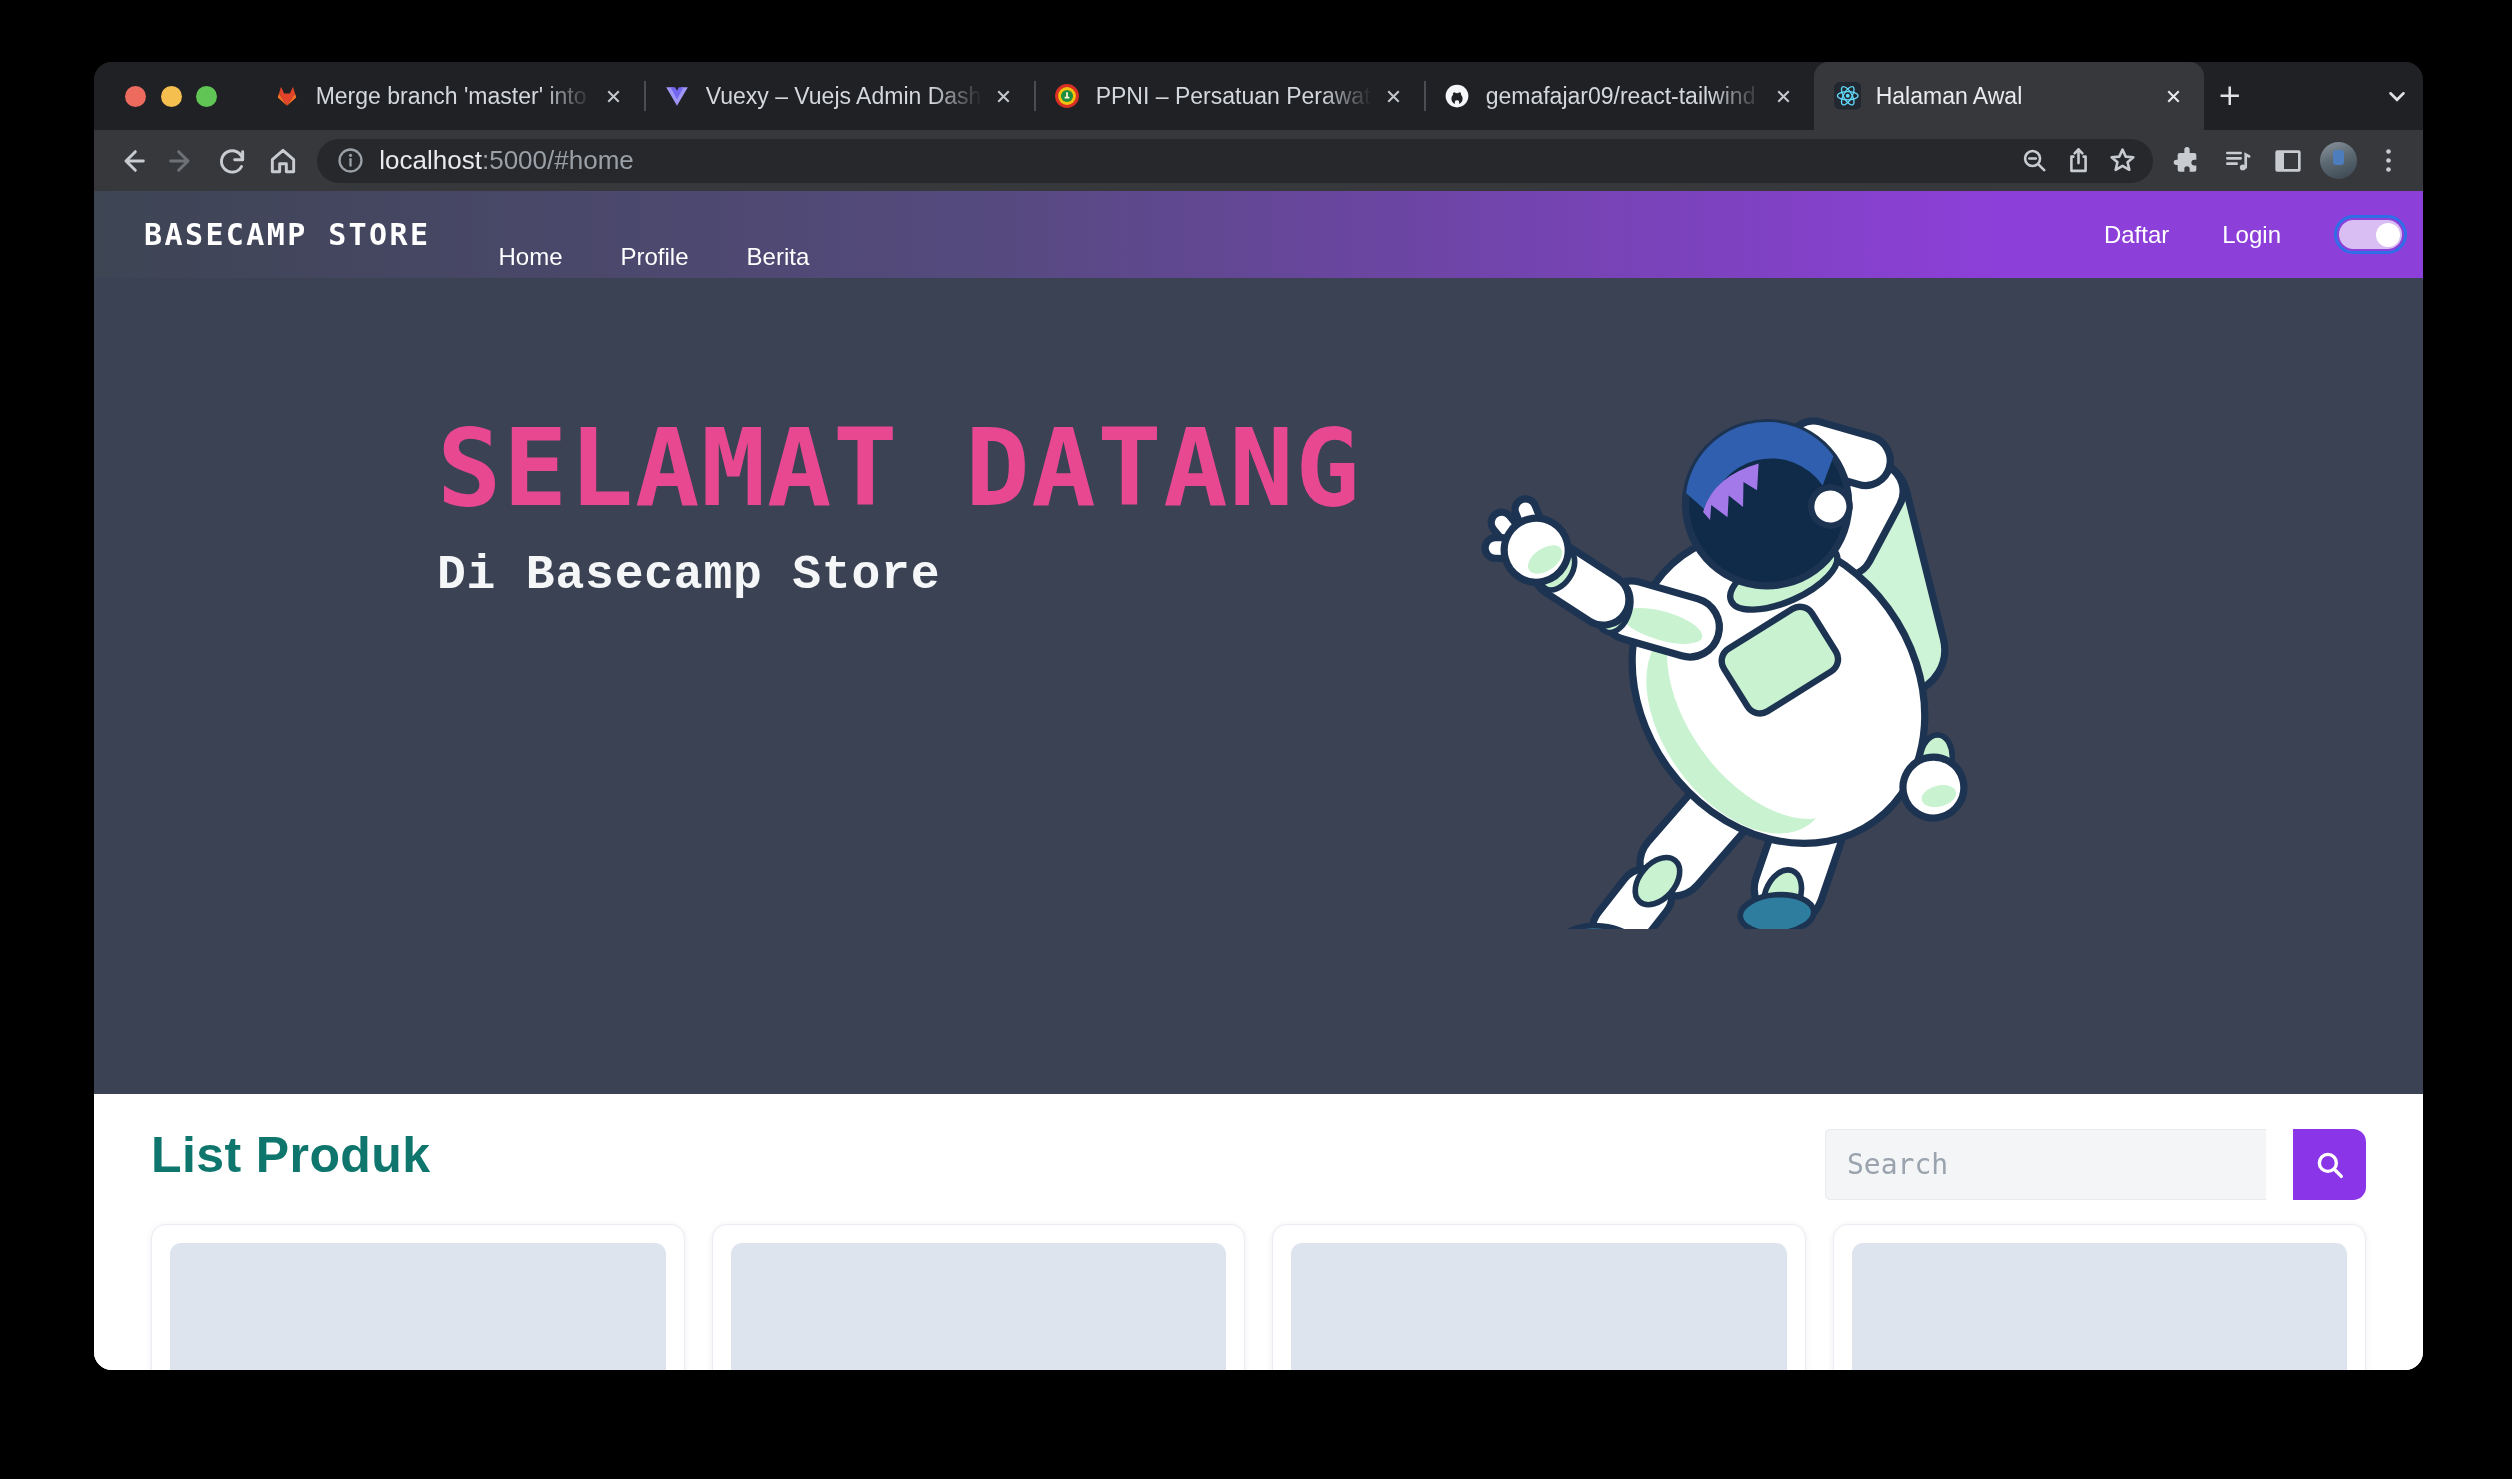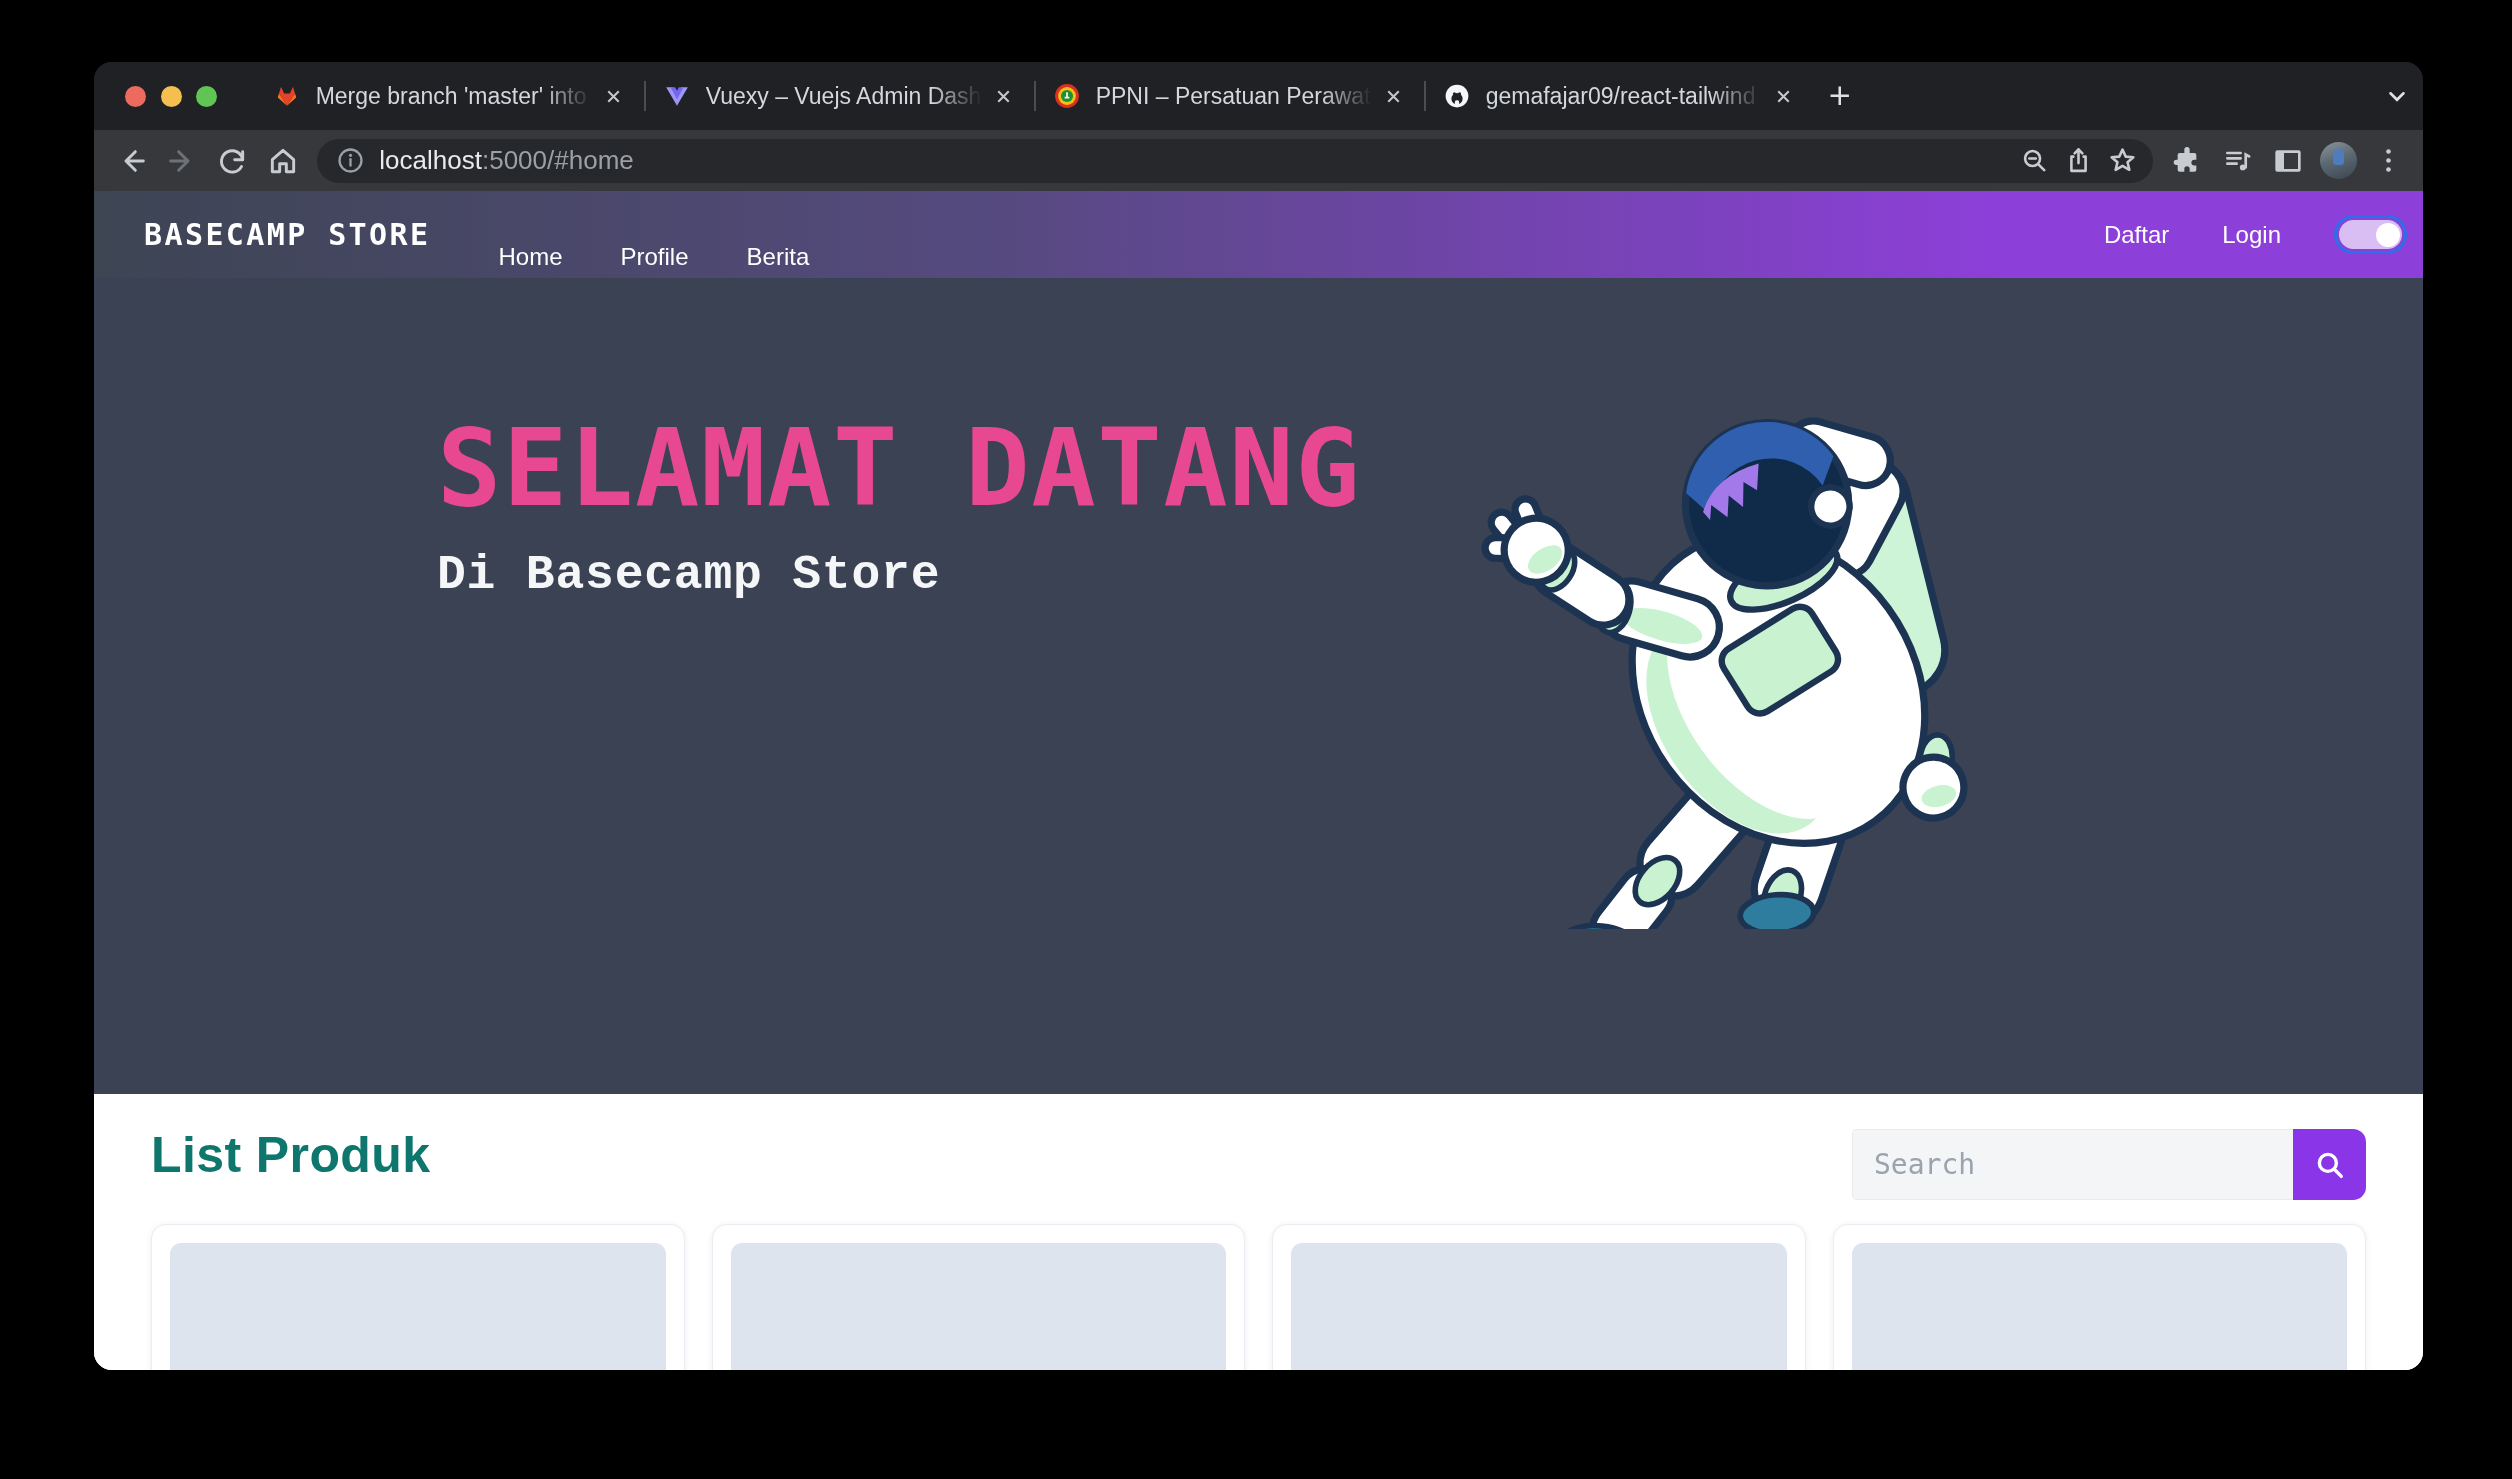--- a/index.html
+++ b/index.html
@@ -72,21 +72,21 @@
 
   .hero { height:816px; flex:0 0 auto; background:#3a4253; position:relative; overflow:hidden; }
   .hero-text { position:absolute; left:343px; top:134px; }
   .hero-title { font-family:"DejaVu Sans Mono", monospace; font-weight:bold; font-size:107px; line-height:1.05; color:#e8488f; letter-spacing:1.6px; }
   .hero-subtitle { font-family:Liberation Mono, monospace; font-weight:bold; font-size:48px; color:#f5f6f8; margin-top:24px; letter-spacing:0.8px; }
   .astronaut { position:absolute; right:422px; top:104px; }
 
   .products { flex:1; background:#fff; padding:32px 57px 0 57px; }
   .products-header { display:flex; justify-content:space-between; align-items:flex-start; }
   .products-title { font-size:50px; font-weight:bold; color:#0f766e; letter-spacing:0.4px; }
-  .search { display:flex; align-items:stretch; height:71px; margin-top:3.2px; }
+  .search { display:flex; align-items:stretch; height:71px; margin-top:3.2px;gap:27px; }
   .search input {
     width:441px; background:#f3f5f7; border:0.8px solid #e8eaee; border-right:none;
     border-radius:4.9px 0 0 4.9px; font-family:"DejaVu Sans Mono", monospace; font-size:28px;
     color:#374151; padding:0 21px; outline:none;
   }
   .search input::placeholder { color:#9aa3ae; }
   .search-btn { width:73px; background:#8a36e8; border:none; border-radius:0 13px 13px 0; display:flex; align-items:center; justify-content:center; }
 
   .cards { display:grid; grid-template-columns:repeat(4,1fr); gap:27px; margin-top:24px; }
   .card {
@@ -170,20 +170,39 @@
               </svg>
           </span>
           <span class="tab-title">gemafajar09/react-tailwind</span>
           <span class="tab-close">
             <svg width="21" height="21" viewBox="0 0 24 24" stroke="#c4c7cc" stroke-width="2.4" fill="none">
                 <path d="M6 6 18 18M18 6 6 18"></path>
               </svg>
           </span>
         </div>
 
+        <div class="tab active">
+          <span class="favicon">
+            <svg width="27.5" height="27.5" viewBox="0 0 24 24">
+                <rect x="0" y="0" width="24" height="24" rx="5" fill="#23272f"></rect>
+                <g stroke="#61dafb" stroke-width="1.1" fill="none">
+                  <ellipse cx="12" cy="12" rx="9" ry="3.6"></ellipse>
+                  <ellipse cx="12" cy="12" rx="9" ry="3.6" transform="rotate(60 12 12)"></ellipse>
+                  <ellipse cx="12" cy="12" rx="9" ry="3.6" transform="rotate(120 12 12)"></ellipse>
+                </g>
+                <circle cx="12" cy="12" r="1.7" fill="#61dafb"></circle>
+              </svg>
+          </span>
+          <span class="tab-title">Halaman Awal</span>
+          <span class="tab-close">
+            <svg width="21" height="21" viewBox="0 0 24 24" stroke="#e8eaed" stroke-width="2.4" fill="none">
+                <path d="M6 6 18 18M18 6 6 18"></path>
+              </svg>
+          </span>
+        </div>
       </div>
 
       <button class="newtab-btn">
         <svg width="27.5" height="27.5" viewBox="0 0 24 24" stroke="#dfe1e5" stroke-width="2.2" fill="none">
             <path d="M12 4v16M4 12h16"></path>
           </svg>
       </button>
       <div class="grow"></div>
       <button class="tabsearch-btn">
         <svg width="26" height="26" viewBox="0 0 24 24" stroke="#dfe1e5" stroke-width="2.4" fill="none" stroke-linecap="round">

